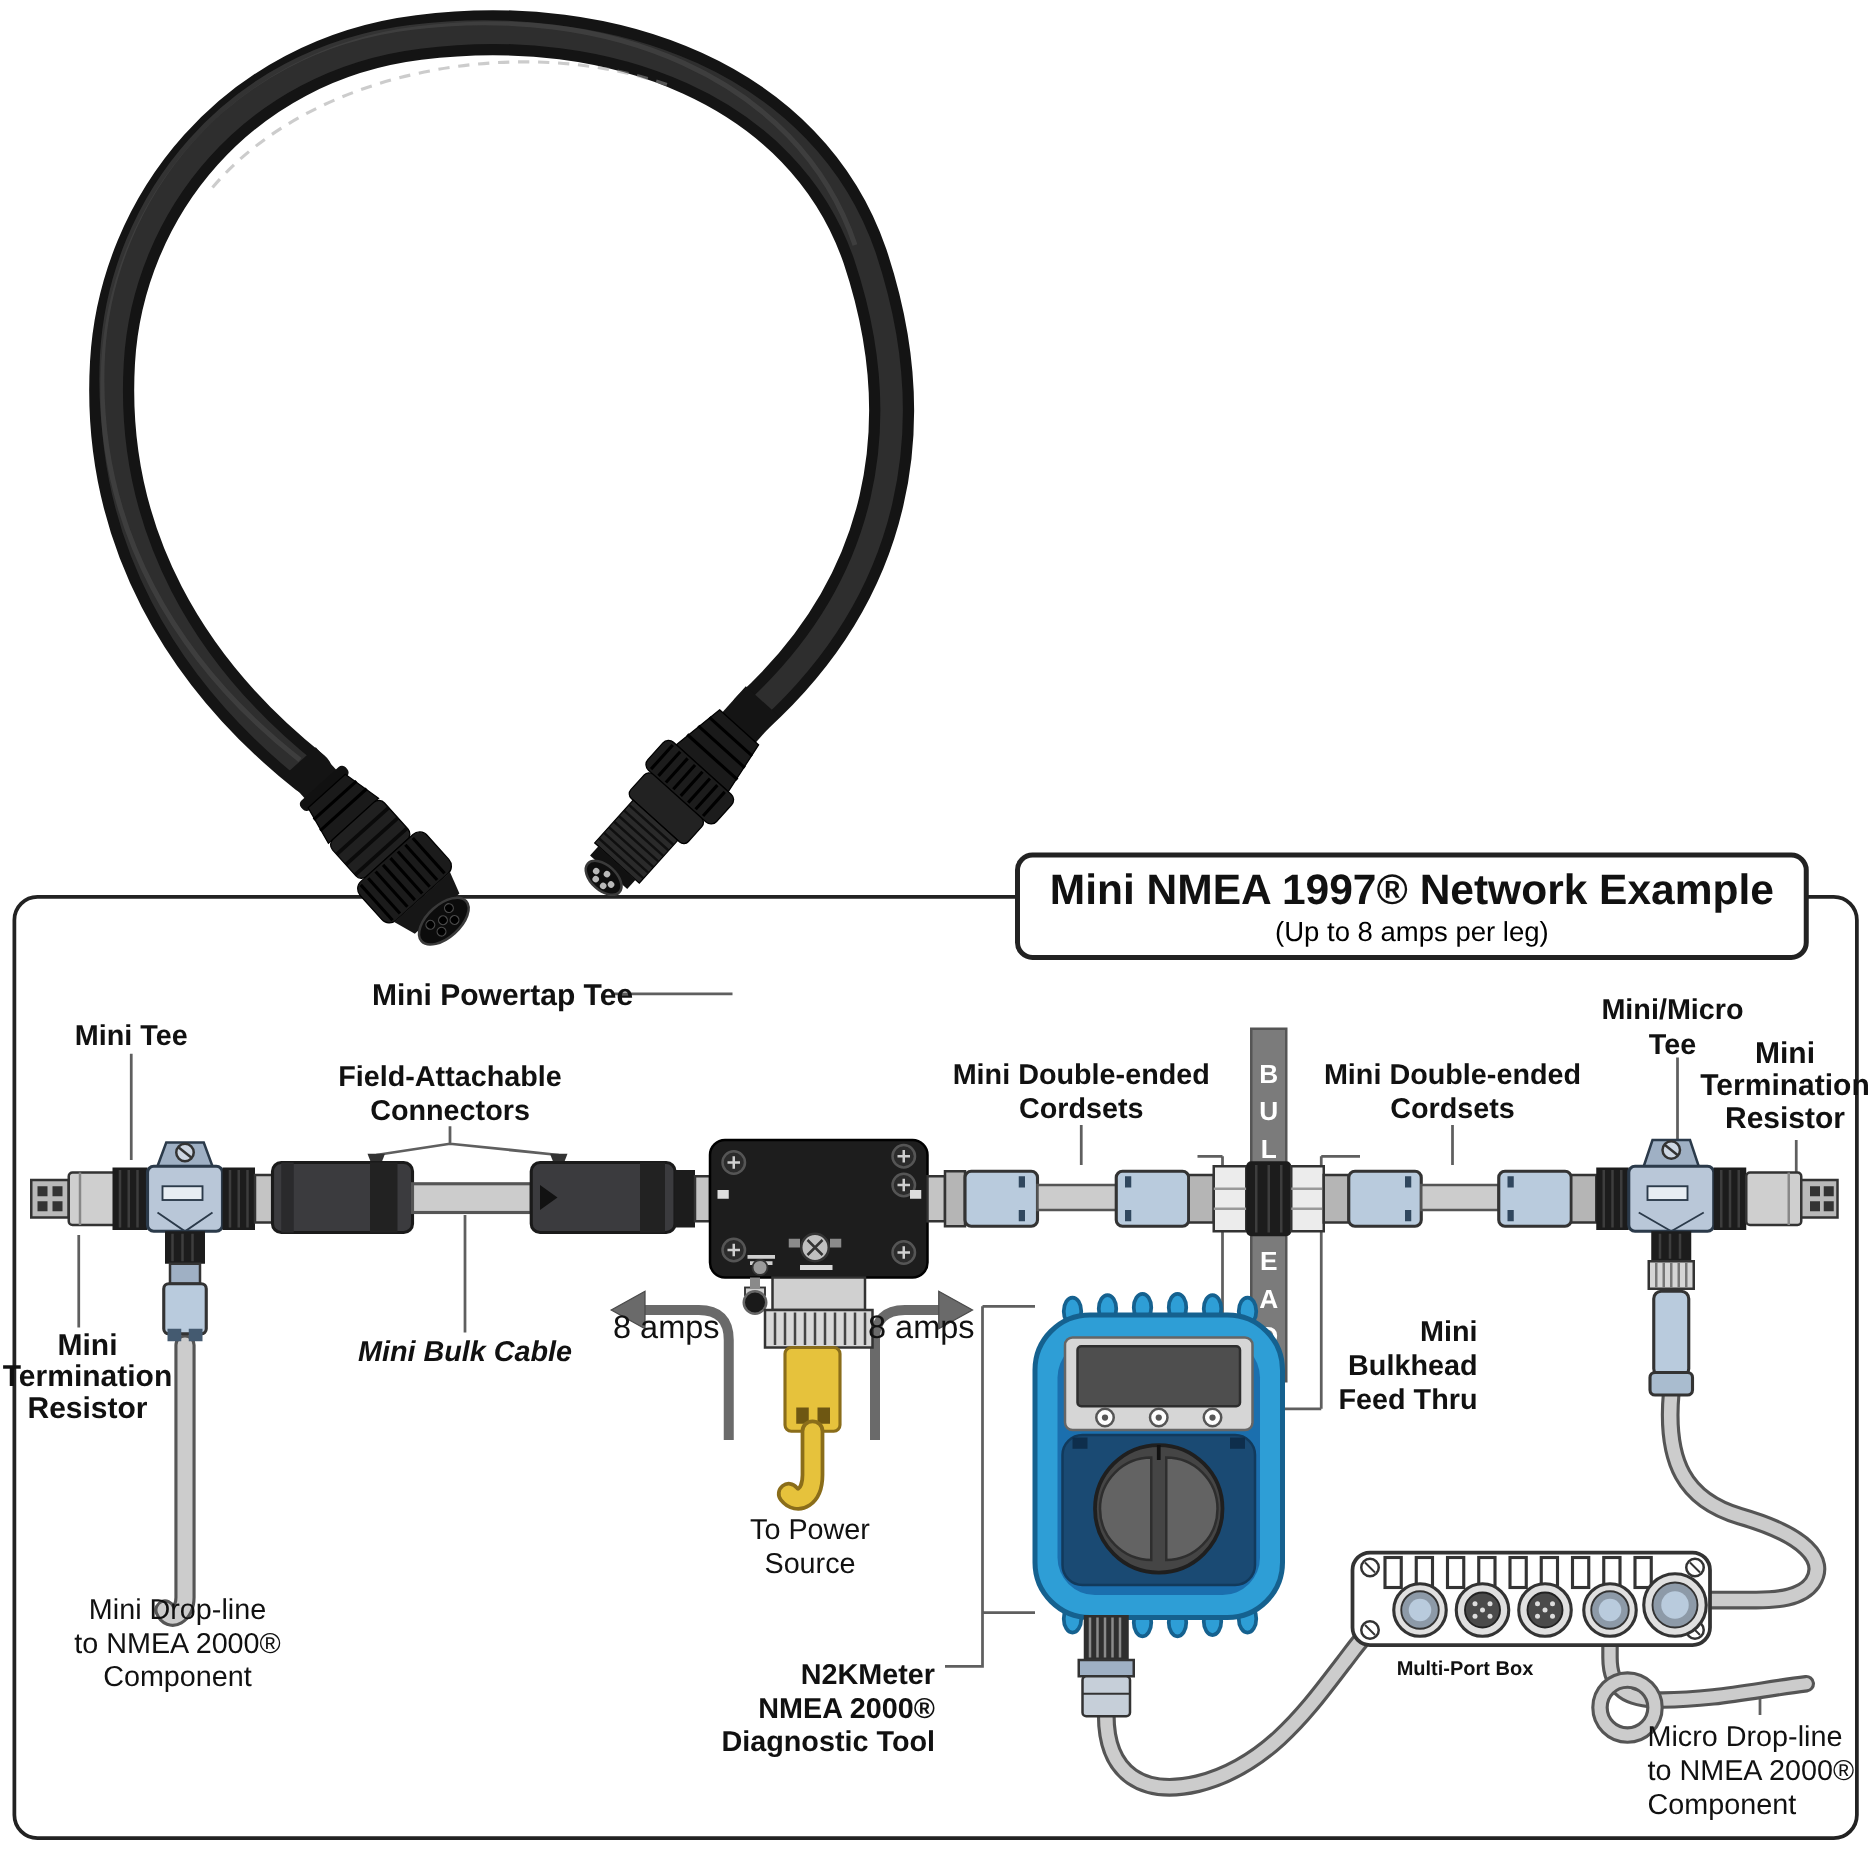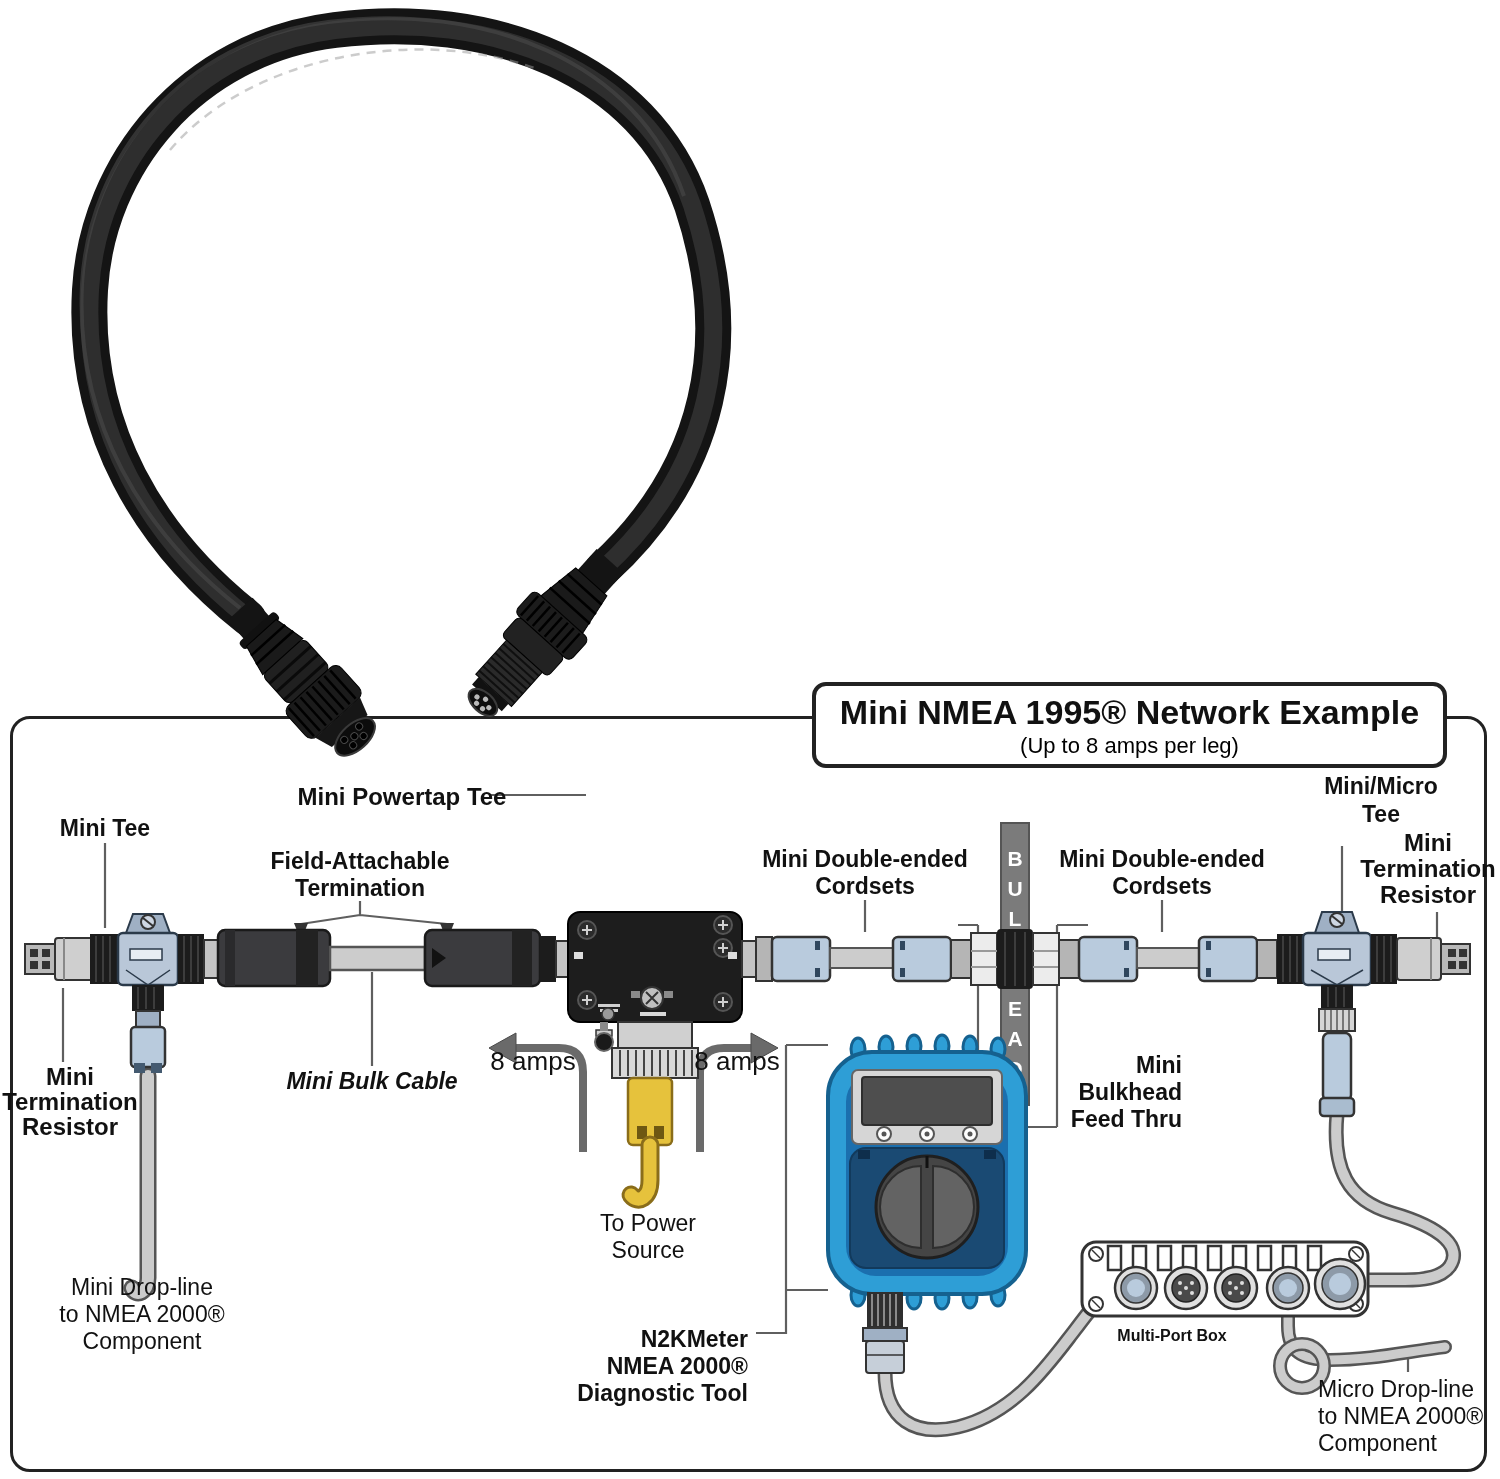--- a/index.html
+++ b/index.html
@@ -493,27 +493,27 @@
       <g>
         <circle cx="1340" cy="1284" r="25" fill="#e0e0e0" stroke="#333" stroke-width="2.5"></circle>
         <circle cx="1340" cy="1284" r="18" fill="#8d9aa8" stroke="#333" stroke-width="1.5"></circle>
         <circle cx="1340" cy="1284" r="11" fill="#b9cbdd"></circle>
       </g>
     </g>
   </svg>
 
   <div class="lbl" style="left:105px;top:815px;">Mini Tee</div>
   <div class="lbl" style="left:360px;top:848px;">Field-Attachable
-Termination</div>
+Connectors</div>
   <div class="lbl small" style="left:402px;top:784px;">Mini Powertap Tee</div>
   <div class="lbl" style="left:865px;top:846px;">Mini Double-ended
 Cordsets</div>
   <div class="lbl" style="left:1162px;top:846px;">Mini Double-ended
 Cordsets</div>
-  <div class="lbl" style="left:1338px;top:772px;line-height:28px;margin-left:43px;">Mini/Micro
+  <div class="lbl" style="left:1338px;top:793px;line-height:28px;">Mini/Micro
 Tee</div>
   <div class="lbl small" style="left:1428px;top:830px;">Mini
 Termination
 Resistor</div>
   <div class="lbl small" style="left:70px;top:1064px;line-height:25px;">Mini
 Termination
 Resistor</div>
   <div class="lbl" style="left:372px;top:1068px;font-style:italic;">Mini Bulk Cable</div>
   <div class="lbl normal" style="left:533px;top:1048px;font-size:26px;">8 amps</div>
   <div class="lbl normal" style="left:737px;top:1048px;font-size:26px;">8 amps</div>
@@ -527,17 +527,17 @@
 Feed Thru</div>
   <div class="lbl" style="left:1172px;top:1322px;font-size:16px;">Multi-Port Box</div>
   <div class="lbl normal" style="left:142px;top:1274px;">Mini Drop-line
 to NMEA 2000®
 Component</div>
   <div class="lbl normal leftal" style="left:1318px;top:1376px;">Micro Drop-line
 to NMEA 2000®
 Component</div>
 
   <div id="title-box">
-    <div id="title-text">Mini NMEA 1995® Network Example</div>
+    <div id="title-text">Mini NMEA 1997® Network Example</div>
     <div id="subtitle-text">(Up to 8 amps per leg)</div>
   </div>
 
 </div>
 
 </body></html>

